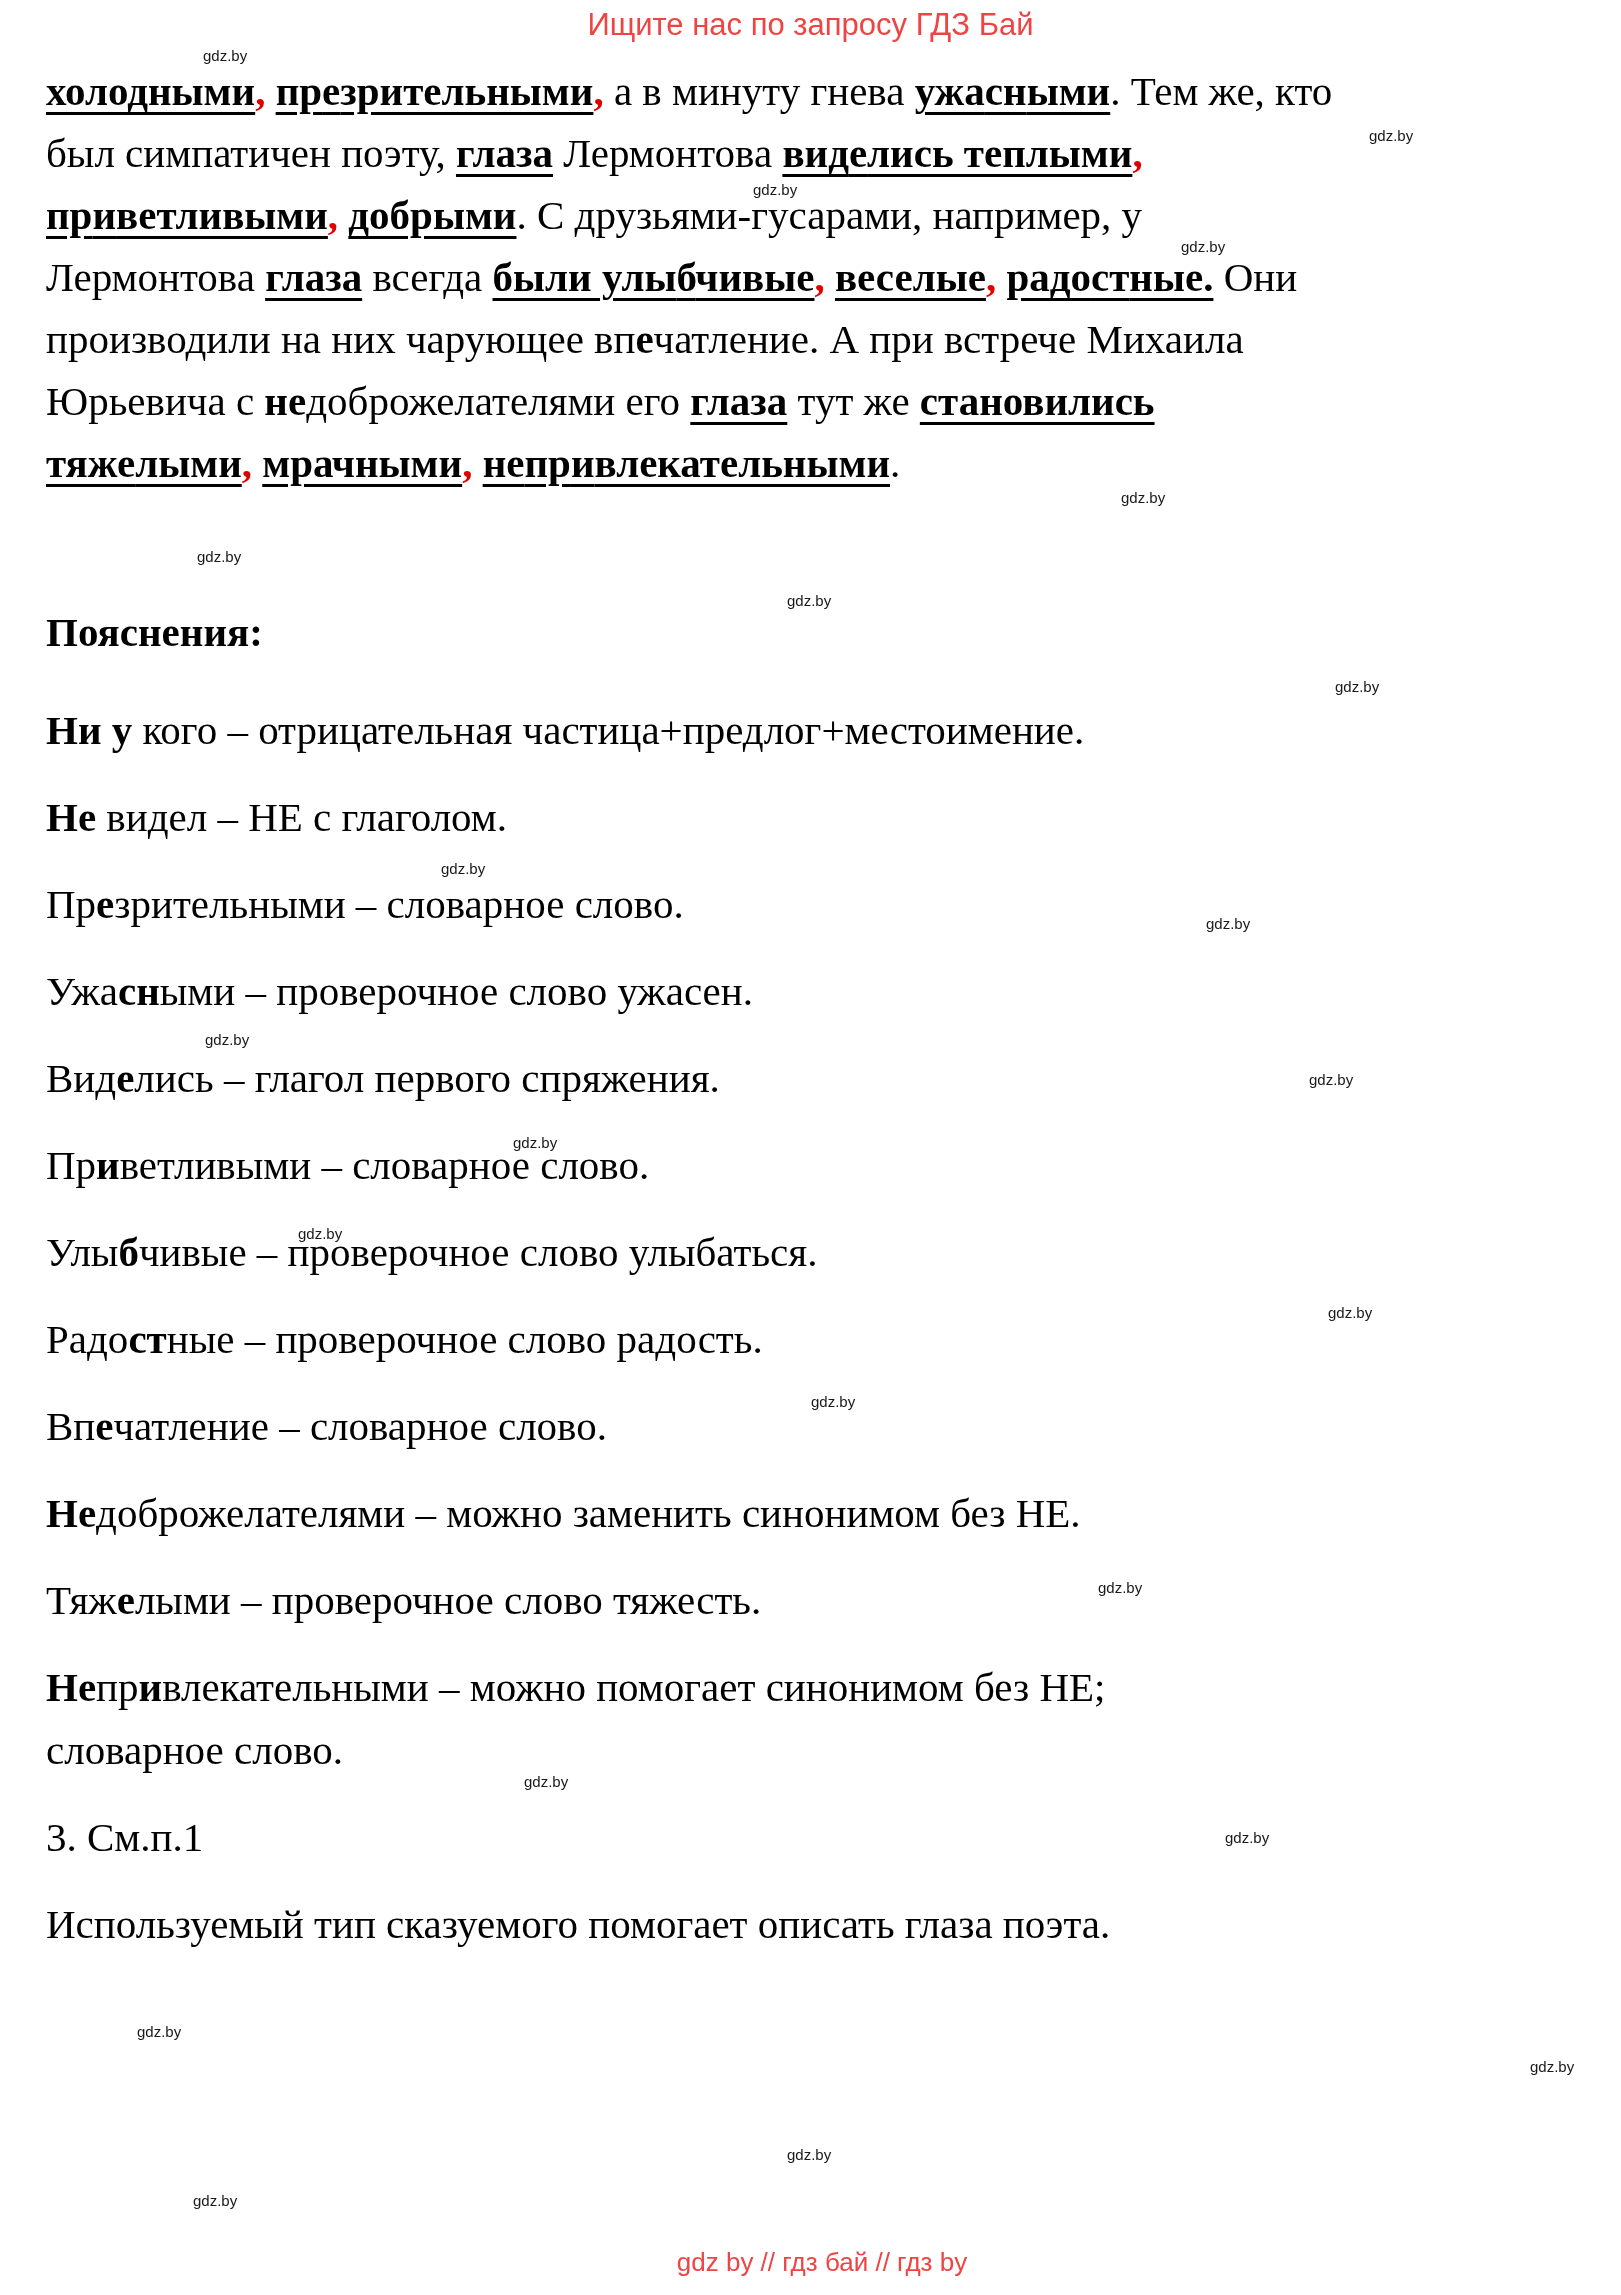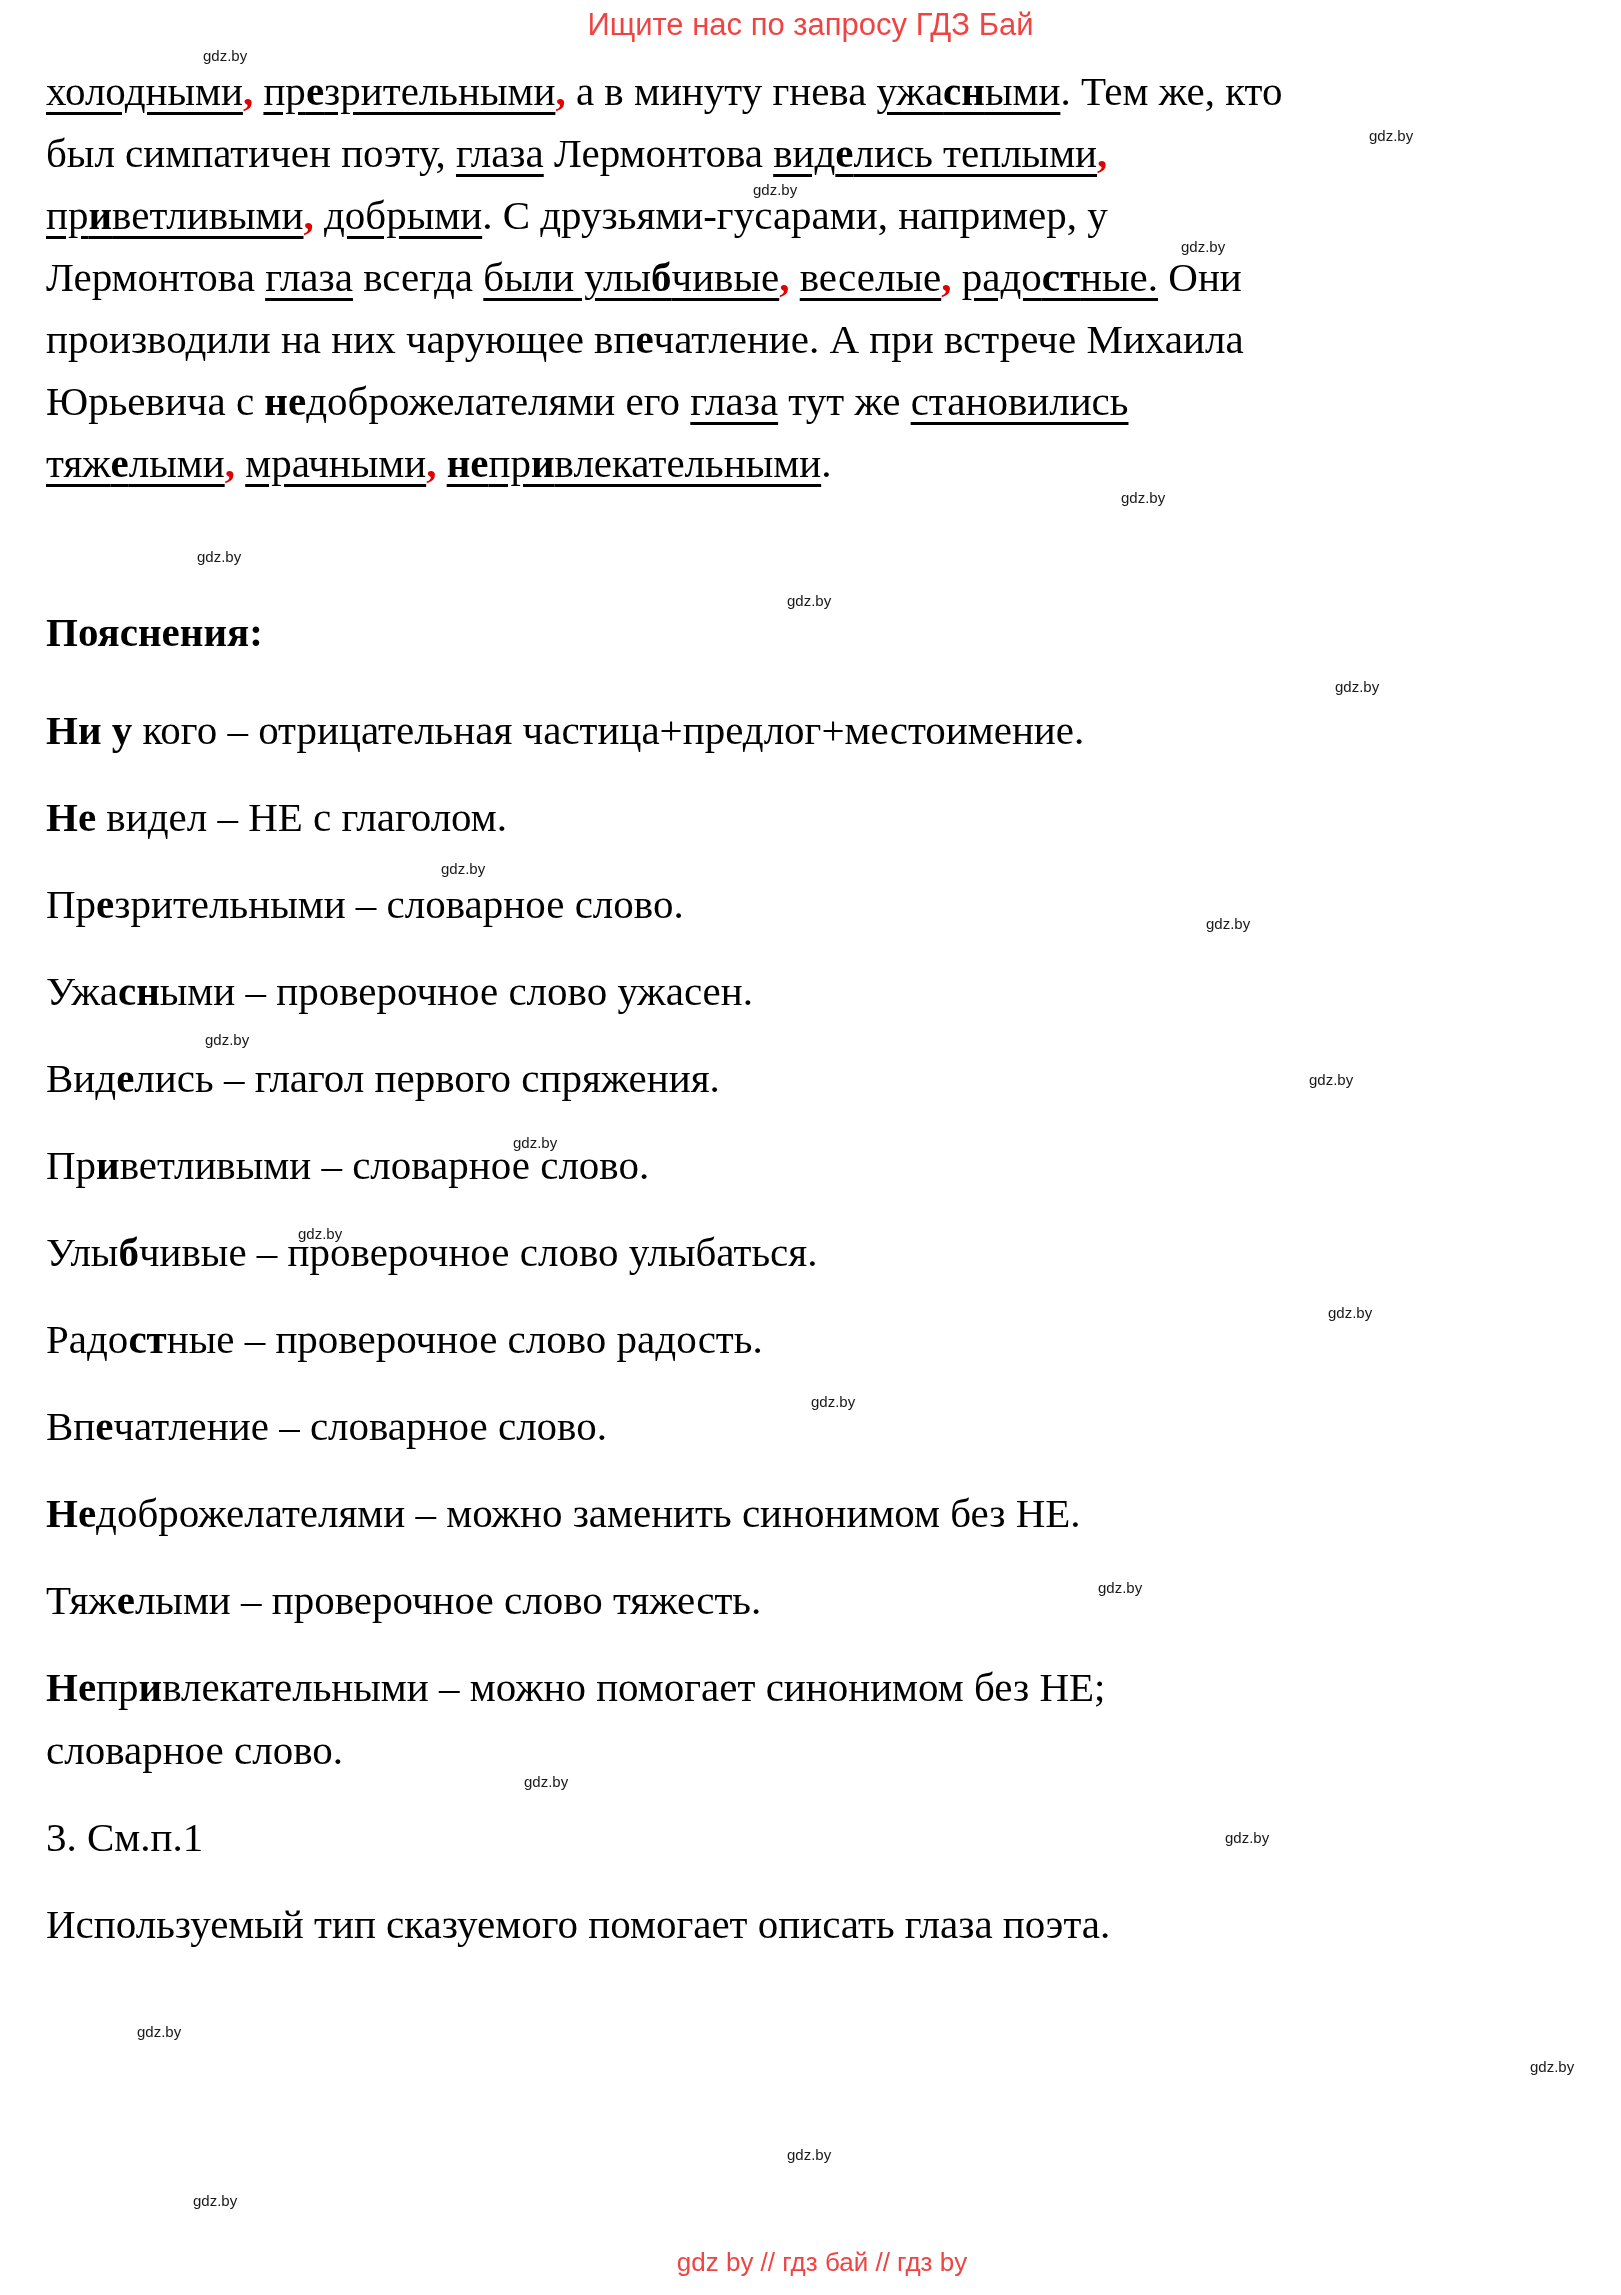--- a/index.html
+++ b/index.html
@@ -38,20 +38,21 @@
     font-weight: bold;
     text-decoration-thickness: 2.6px;
     text-underline-offset: 6.8px;
   }
   .expl { line-height: 63px; margin-bottom: 24px; }
   .b { font-weight: bold; }
   .u {
     text-decoration: underline;
     text-decoration-thickness: 2.6px;
     text-underline-offset: 6.8px;
+    font-weight: bold;
   }
   .r { color: #e00000; }
   .wm {
     position: absolute;
     font-family: "Liberation Sans", sans-serif;
     font-size: 15px;
     color: #1a1a1a;
     white-space: nowrap;
   }
 </style>

